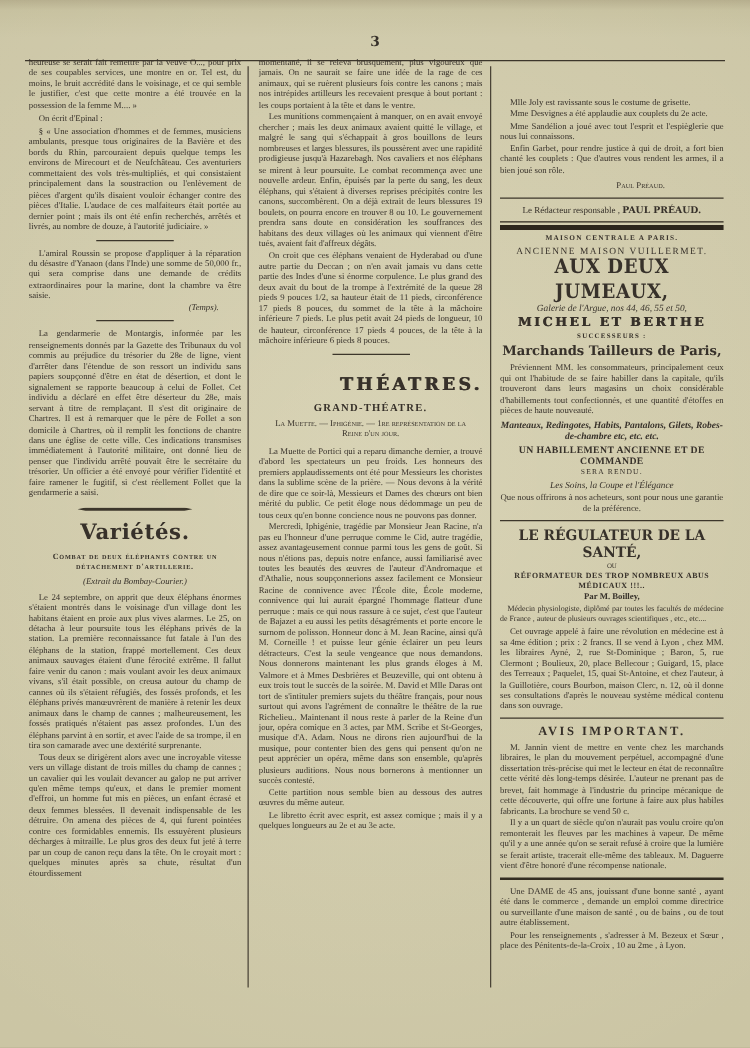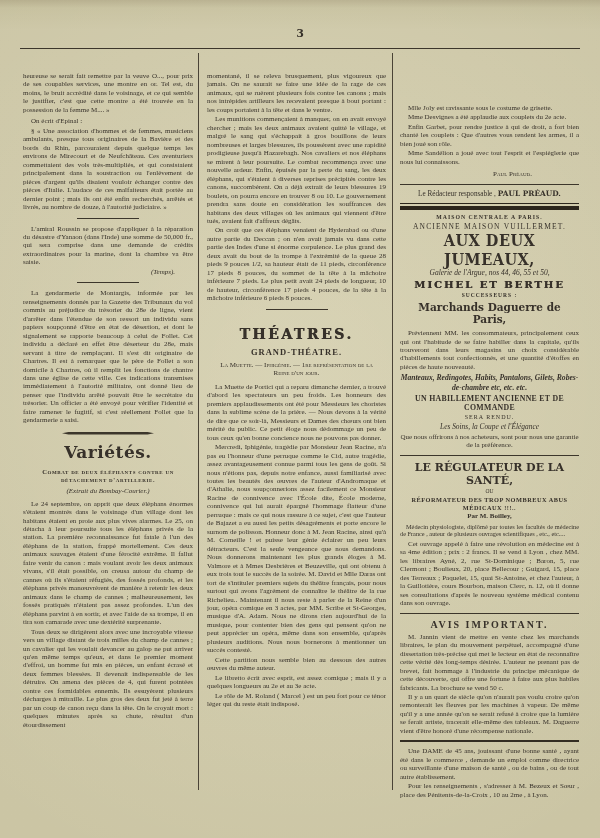--- a/index.html
+++ b/index.html
@@ -7,39 +7,39 @@
   .paper{position:absolute;inset:0;width:600px;height:838px;
     background:
       radial-gradient(ellipse 120% 90% at 50% 45%, rgba(255,252,230,0.25), rgba(0,0,0,0) 70%),
       linear-gradient(180deg, #b5ad8c 0, #c6c09e 8px, #ccc6a6 30px, #cbc5a4 100%);
     font-family:"Liberation Serif", serif;color:#37312a;}
   .pagenum{position:absolute;top:27px;left:0;width:600px;text-align:center;
     font-size:11px;font-weight:bold;font-family:"DejaVu Serif", serif;}
   .toprule{position:absolute;top:48px;left:20px;width:560px;height:1px;background:#3c362b;}
   .vrule{position:absolute;top:53px;height:737px;width:1px;background:#4a4336;}
   .v1{left:198px;} .v2{left:392px;}
-  .col{position:absolute;top:72px;height:737px;overflow:hidden;font-size:7px;line-height:1.21;
+  .col{position:absolute;top:46px;height:737px;overflow:hidden;font-size:7px;line-height:1.21;
     text-rendering:optimizeLegibility;}
   #col1{left:23px;width:170px;}
   #col2{left:207px;width:179px;}
   #col3{left:400px;width:179px;margin-top:32px;}
   .p{margin:0 0 1px;text-align:justify;text-indent:8px;}
   .noind{text-indent:0;}
   .src{text-align:right;font-style:italic;margin:0 18px 2px 0;}
   .divshort{width:62px;height:1px;background:#3c362b;margin:6px auto;}
   .divtaper{width:92px;height:3px;background:#3c362b;margin:7px auto;
     clip-path:polygon(0 50%,7% 8%,93% 8%,100% 50%,93% 92%,7% 92%);}
   .colrule{height:1px;background:#3c362b;margin:5px 0;}
   .colrule2{height:2px;background:#332d22;margin:5px 0;}
   .thickbar{margin:4px 0;border-top:1px solid #2c261c;}
   .thickbar .bar{height:4px;background:#2c261c;margin-top:2px;}
   .h-varietes{font-family:"DejaVu Serif", serif;font-weight:bold;font-size:17px;
     text-align:center;margin:2px 0 6px;letter-spacing:0.5px;}
   .h-gothic{font-family:"DejaVu Serif", serif;font-weight:bold;font-size:14px;
-    text-align:center;margin:16px 0 4px;letter-spacing:2.5px;
+    text-align:right;margin:16px 0 4px;letter-spacing:2.5px;
     text-shadow:0.5px 0 0 #37312a;}
   .h-sub{font-weight:bold;font-size:8.5px;text-align:center;letter-spacing:1px;margin:2px 0 4px;}
   .h-caps{font-variant:small-caps;text-align:center;font-size:7px;margin:0 6px 5px;}
   .h-combat{font-variant:small-caps;font-weight:bold;text-align:center;font-size:6.5px;
     letter-spacing:0.6px;margin:0 0 3px;}
   .h-extrait{text-align:center;font-style:italic;margin:0 0 4px;text-indent:0;}
   .byline{text-align:center;padding-left:46px;font-variant:small-caps;margin:4px 0 2px;}
   .editor{text-align:center;font-size:7.2px;margin:3px 0;}
   .editor b{font-family:"DejaVu Serif", serif;font-size:7.4px;}
   .ad-tiny{font-weight:bold;font-size:5.8px;letter-spacing:1px;text-align:center;margin:3px 0 1px;}
@@ -99,46 +99,45 @@
     <p class="p">Les munitions commençaient à manquer, on en avait envoyé chercher ; mais les deux animaux avaient quitté le village, et malgré le sang qui s'échappait à gros bouillons de leurs nombreuses et larges blessures, ils poussèrent avec une rapidité prodigieuse jusqu'à Hazarebagh. Nos cavaliers et nos éléphans se mirent à leur poursuite. Le combat recommença avec une nouvelle ardeur. Enfin, épuisés par la perte du sang, les deux éléphans, qui s'étaient à diverses reprises précipités contre les canons, succombèrent. On a déjà extrait de leurs blessures 19 boulets, on pourra encore en trouver 8 ou 10. Le gouvernement prendra sans doute en considération les souffrances des habitans des deux villages où les animaux qui viennent d'être tués, avaient fait d'affreux dégâts.</p>
     <p class="p">On croit que ces éléphans venaient de Hyderabad ou d'une autre partie du Deccan ; on n'en avait jamais vu dans cette partie des Indes d'une si énorme corpulence. Le plus grand des deux avait du bout de la trompe à l'extrémité de la queue 28 pieds 9 pouces 1/2, sa hauteur était de 11 pieds, circonférence 17 pieds 8 pouces, du sommet de la tête à la mâchoire inférieure 7 pieds. Le plus petit avait 24 pieds de longueur, 10 de hauteur, circonférence 17 pieds 4 pouces, de la tête à la mâchoire inférieure 6 pieds 8 pouces.</p>
     <div class="divshort"></div>
     <h2 class="h-gothic">THÉATRES.</h2>
     <div class="h-sub">GRAND-THÉATRE.</div>
     <div class="h-caps">La Muette. — Iphigénie. — 1re représentation de la Reine d'un jour.</div>
     <p class="p">La Muette de Portici qui a reparu dimanche dernier, a trouvé d'abord les spectateurs un peu froids. Les honneurs des premiers applaudissements ont été pour Messieurs les choristes dans la sublime scène de la prière. — Nous devons à la vérité de dire que ce soir-là, Messieurs et Dames des chœurs ont bien mérité du public. Ce petit éloge nous dédommage un peu de tous ceux qu'en bonne concience nous ne pouvons pas donner.</p>
     <p class="p">Mercredi, Iphigénie, tragédie par Monsieur Jean Racine, n'a pas eu l'honneur d'une perruque comme le Cid, autre tragédie, assez avantageusement connue parmi tous les gens de goût. Si nous n'étions pas, depuis notre enfance, aussi familiarisé avec toutes les beautés des œuvres de l'auteur d'Andromaque et d'Athalie, nous soupçonnerions assez facilement ce Monsieur Racine de connivence avec l'École dite, École moderne, connivence qui lui aurait épargné l'hommage flatteur d'une perruque : mais ce qui nous rassure à ce sujet, c'est que l'auteur de Bajazet a eu aussi les petits désagréments et porte encore le surnom de polisson. Honneur donc à M. Jean Racine, ainsi qu'à M. Corneille ! et puisse leur génie éclairer un peu leurs détracteurs. C'est la seule vengeance que nous demandons. Nous donnerons maintenant les plus grands éloges à M. Valmore et à Mmes Desbrières et Beuzeville, qui ont obtenu à eux trois tout le succès de la soirée. M. David et Mlle Daras ont tort de s'intituler premiers sujets du théâtre français, pour nous surtout qui avons l'agrément de connaître le théâtre de la rue Richelieu.. Maintenant il nous reste à parler de la Reine d'un jour, opéra comique en 3 actes, par MM. Scribe et St-Georges, musique d'A. Adam. Nous ne dirons rien aujourd'hui de la musique, pour contenter bien des gens qui pensent qu'on ne peut apprécier un opéra, même dans son ensemble, qu'après plusieurs auditions. Nous nous bornerons à mentionner un succès contesté.</p>
     <p class="p">Cette partition nous semble bien au dessous des autres œuvres du même auteur.</p>
     <p class="p">Le libretto écrit avec esprit, est assez comique ; mais il y a quelques longueurs au 2e et au 3e acte.</p>
-    <p class="p">Le rôle de M. Roland ( Marcel ) est un peu fort pour ce ténor léger qui du reste était indisposé.</p>
   </div>
 
   <div class="col" id="col3">
     <p class="p">Mlle Joly est ravissante sous le costume de grisette.</p>
     <p class="p">Mme Desvignes a été applaudie aux couplets du 2e acte.</p>
+    <p class="p">Mme Sandélion a joué avec tout l'esprit et l'espièglerie que nous lui connaissons.</p>
     <p class="p">Enfin Garbet, pour rendre justice à qui de droit, a fort bien chanté les couplets : Que d'autres vous rendent les armes, il a bien joué son rôle.</p>
-    <p class="p">Mme Sandélion a joué avec tout l'esprit et l'espièglerie que nous lui connaissons.</p>
     <div class="byline">Paul Préaud.</div>
     <div class="colrule"></div>
     <div class="editor">
       <span>Le Rédacteur responsable ,</span>
       <b>PAUL PRÉAUD.</b>
     </div>
     <div class="thickbar">
         <div class="bar"></div>
       </div>
 
     <div>
       <div class="ad-tiny">MAISON CENTRALE A PARIS.</div>
       <div class="ad-small">ANCIENNE MAISON VUILLERMET.</div>
       <div class="ad-big">AUX DEUX JUMEAUX,</div>
       <div class="ad-ital">Galerie de l'Argue, nos 44, 46, 55 et 50,</div>
       <div class="ad-gothic2">MICHEL ET BERTHE</div>
       <div class="ad-succ">SUCCESSEURS :</div>
-      <div class="ad-tailleurs">Marchands Daguerre de Paris,</div>
+      <div class="ad-tailleurs">Marchands Tailleurs de Paris,</div>
       <p class="p">Préviennent MM. les consommateurs, principalement ceux qui ont l'habitude de se faire habiller dans la capitale, qu'ils trouveront dans leurs magasins un choix considérable d'habillements tout confectionnés, et une quantité d'étoffes en pièces de haute nouveauté.</p>
       <div class="ad-manteaux">Manteaux, Redingotes, Habits, Pantalons, Gilets, Robes-de-chambre etc, etc. etc.</div>
       <div class="ad-command">UN HABILLEMENT ANCIENNE ET DE COMMANDE</div>
       <div class="ad-rendu">SERA RENDU.</div>
       <div class="ad-soins">Les Soins, la Coupe et l'Élégance</div>
       <p class="p ad-ctr">Que nous offrirons à nos acheteurs, sont pour nous une garantie de la préférence.</p>
     </div>
     <div class="colrule"></div>
 
     <div>

